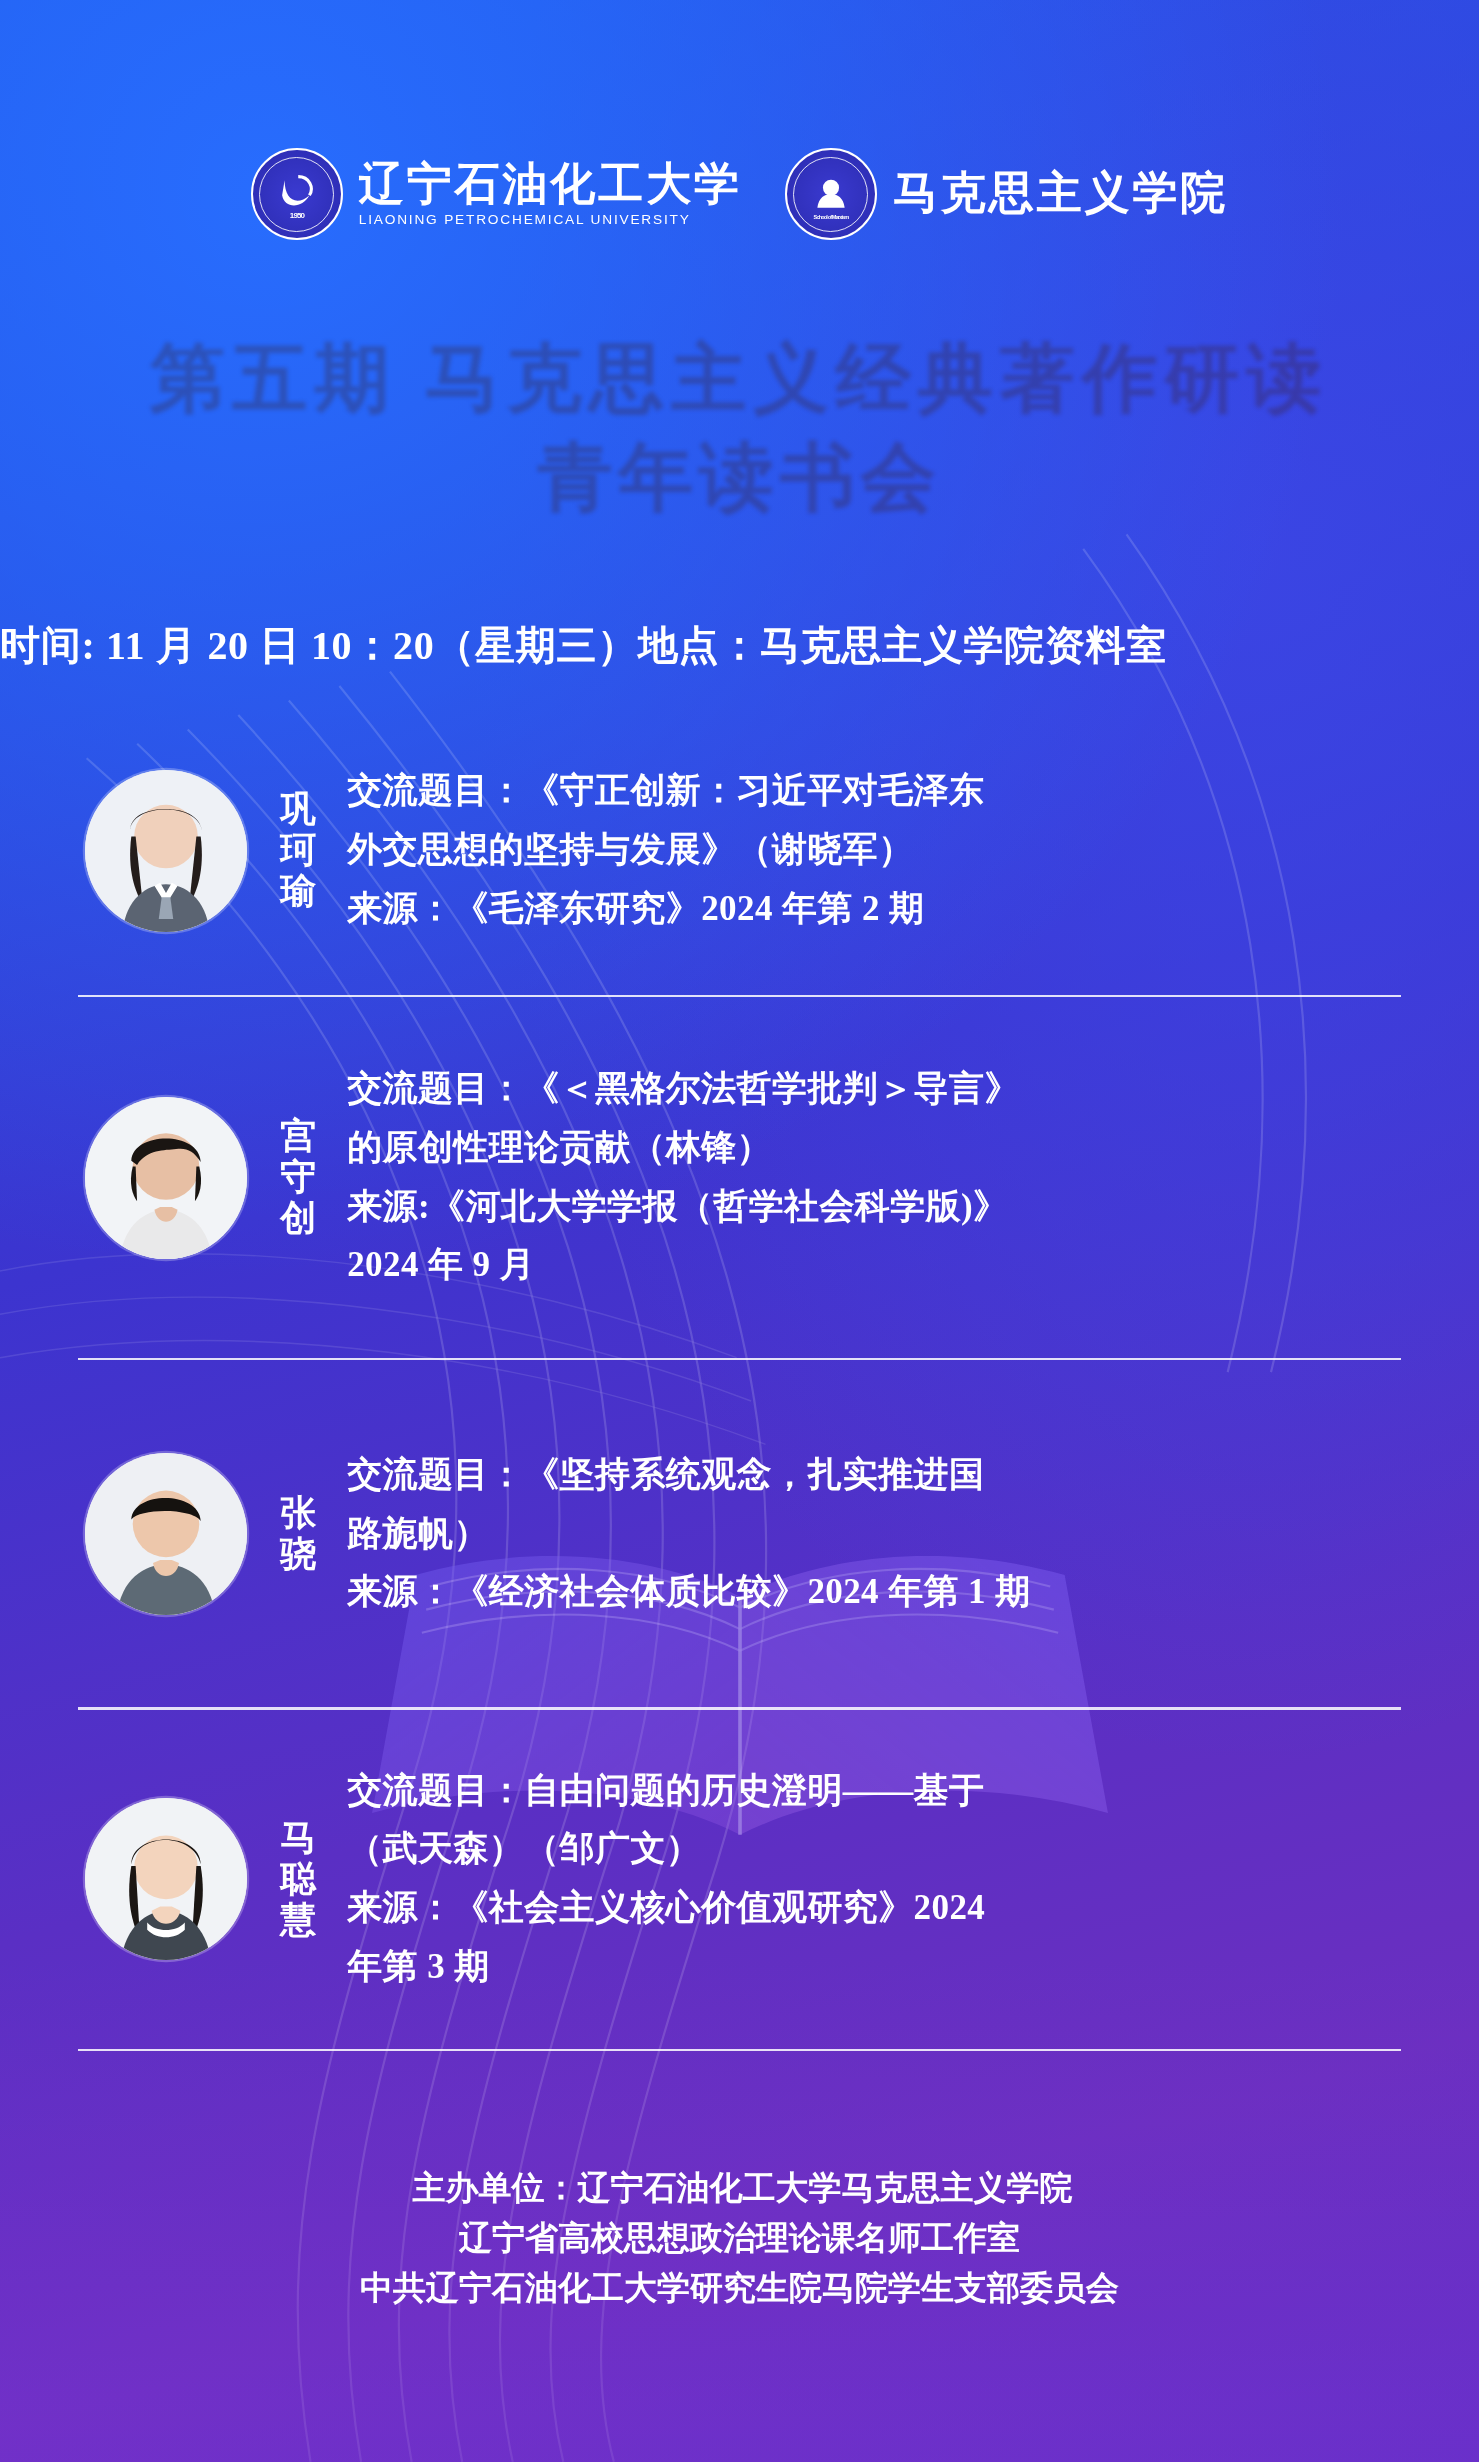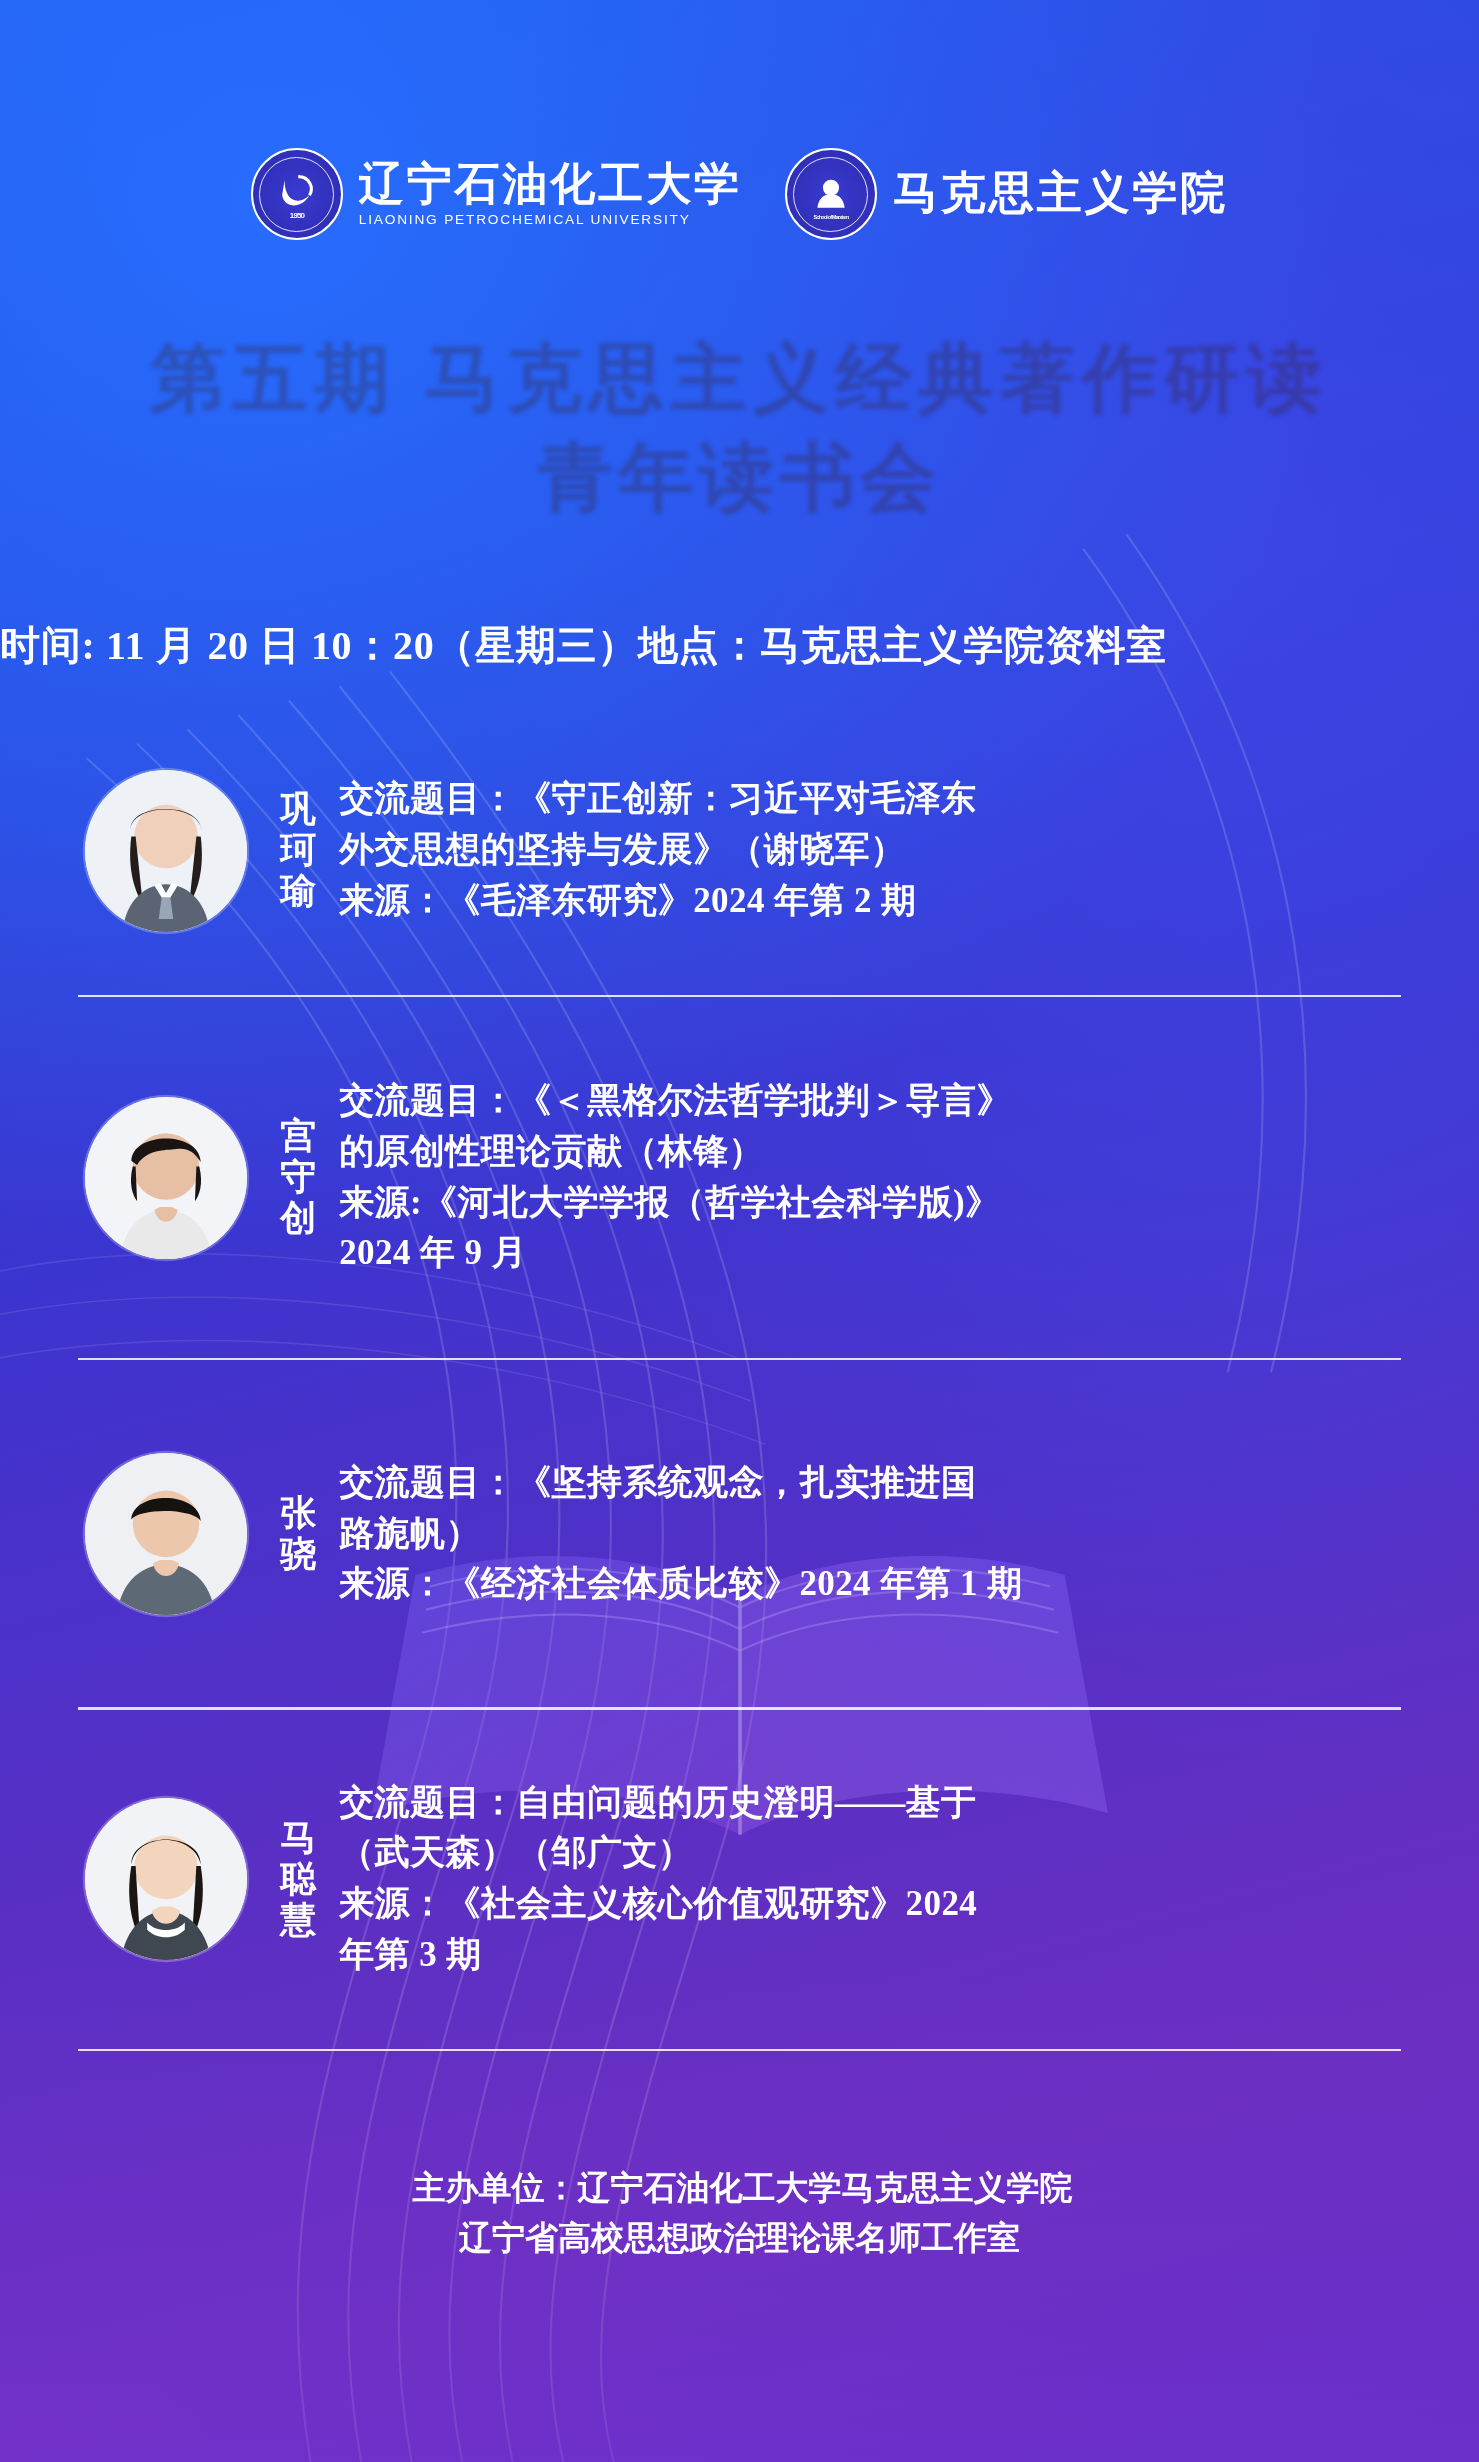--- a/index.html
+++ b/index.html
@@ -211,21 +211,21 @@
 
   .detail {
     flex: 1;
     color: #ffffff;
     font-size: 35px;
     line-height: 1.45;
     font-weight: bold;
     font-family: "Liberation Serif", "DejaVu Serif", serif;
     letter-spacing: 0.4px;
   }
-  .detail p { margin: 0; font-family: Liberation Serif, serif; }
+  .detail p { margin: 8px; font-family: Liberation Serif, serif; }
 
   
   .footer {
     position: absolute;
     top: 2163px;
     left: 0;
     width: 100%;
     text-align: center;
     color: #ffffff;
     font-size: 33px;
@@ -431,16 +431,17 @@
       </div>
     </div>
 
     <div class="divider"></div>
 
   </div>
 
   <div class="footer">
     <p class="f1">主办单位：辽宁石油化工大学马克思主义学院</p>
     <p>辽宁省高校思想政治理论课名师工作室</p>
+    <p>中共辽宁石油化工大学研究生院马院学生支部委员会</p>
   </div>
 
 </div>
 
 
 </body></html>

